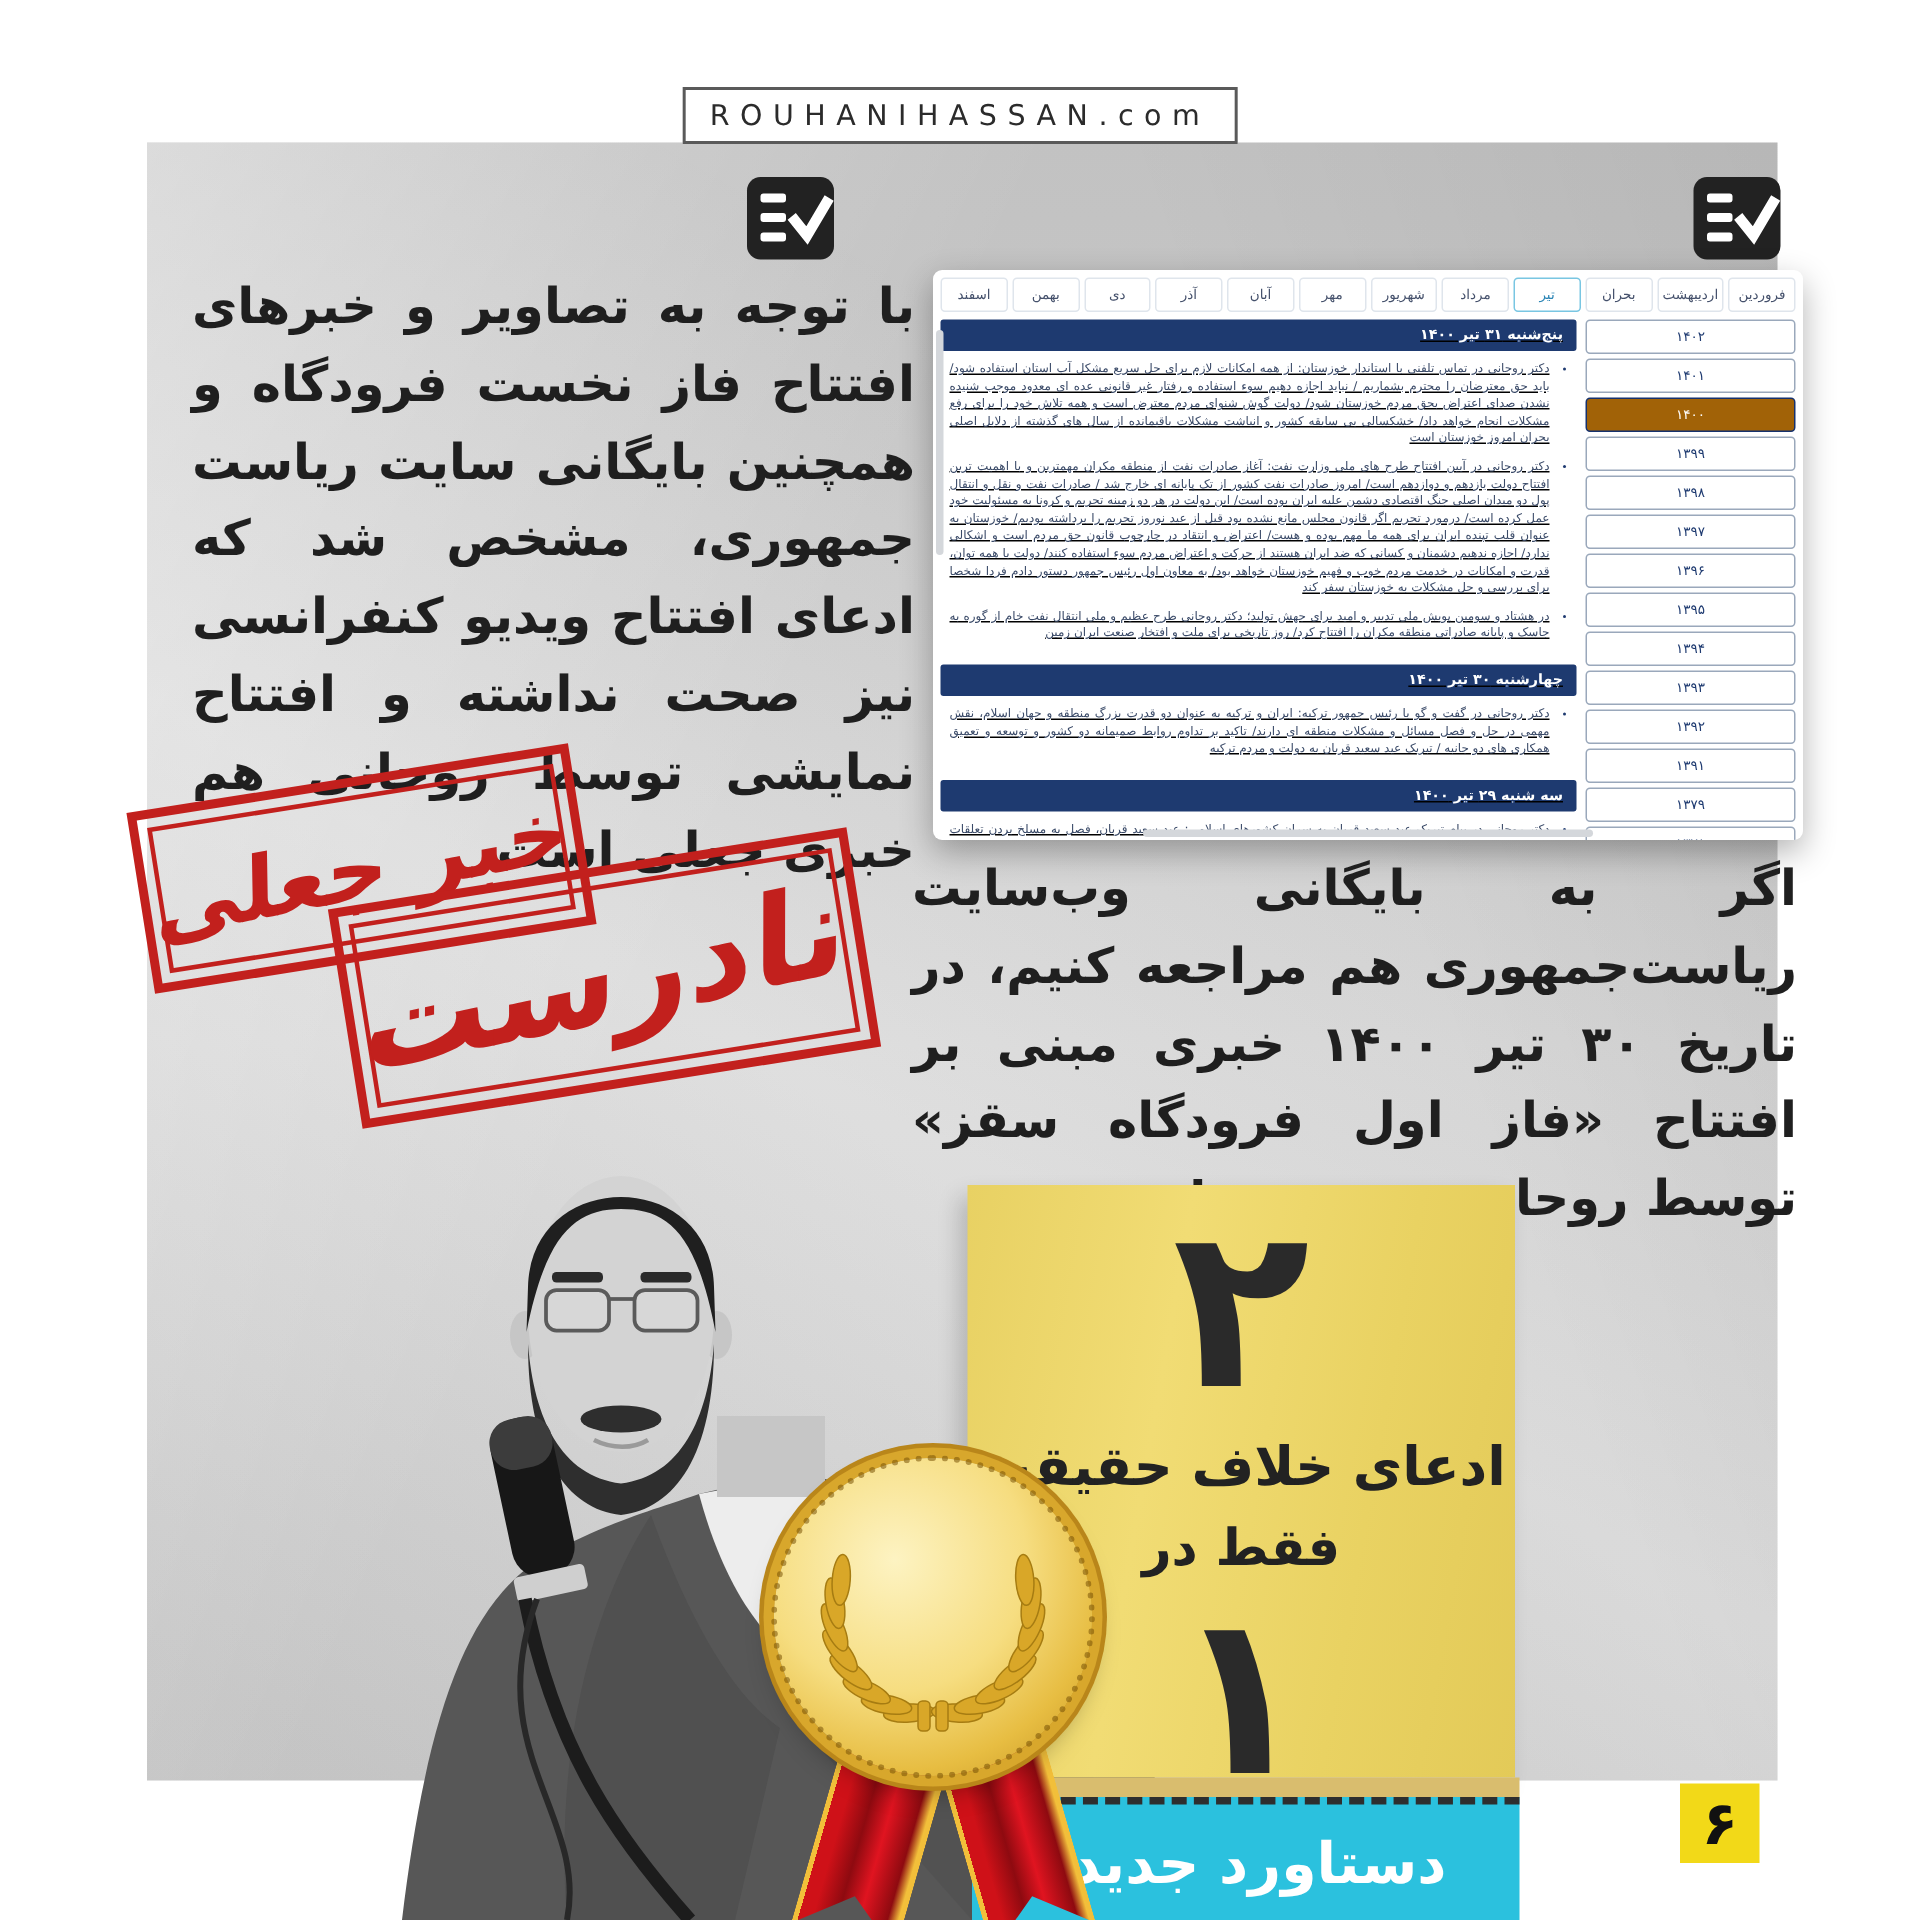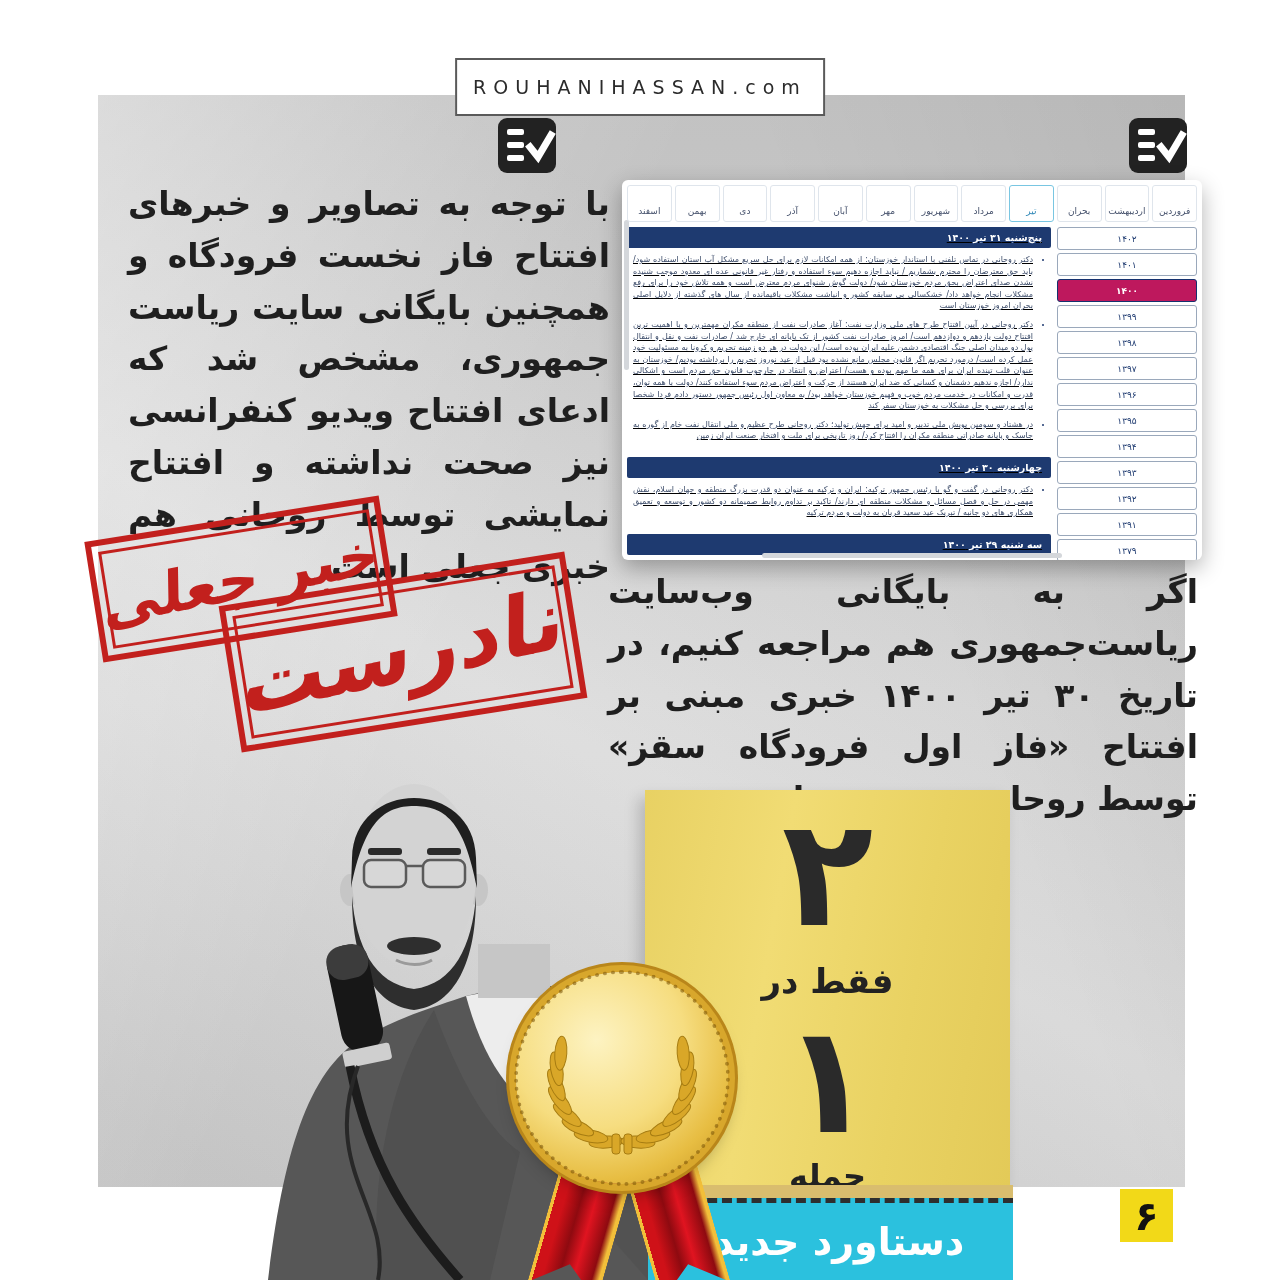--- a/index.html
+++ b/index.html
@@ -3,21 +3,21 @@
 <meta charset="utf-8">
 <style>
   html,body{margin:0;padding:0;}
   body{
     width:1280px;height:1280px;position:relative;background:#ffffff;overflow:hidden;
     font-family:"DejaVu Sans","Liberation Sans",sans-serif;
   }
   
   .site-box{
     position:absolute;top:58px;left:50%;transform:translateX(-50%);
-    border:2px solid #5a5a5a;background:#fff;padding:16px 16px;
+    border:2px solid #5a5a5a;background:#fff;padding:6px 16px;
     font-size:19px;letter-spacing:7px;color:#2b2b2b;white-space:nowrap;
   }
   
   .paper{
     position:absolute;left:98px;top:95px;width:1087px;height:1092px;
     background:
       linear-gradient(115deg,rgba(255,255,255,.35) 0%,rgba(255,255,255,0) 38%),
       linear-gradient(250deg,rgba(0,0,0,.06) 0%,rgba(0,0,0,0) 30%),
       linear-gradient(30deg,rgba(0,0,0,.05) 5%,rgba(255,255,255,.18) 42%,rgba(0,0,0,.05) 75%),
       linear-gradient(180deg,#cccccc,#d8d8d8 55%,#cfcfcf);
@@ -51,30 +51,30 @@
   .stamp-txt{direction:rtl;white-space:nowrap;}
   
   .shot{
     position:absolute;left:622px;top:180px;width:580px;height:380px;
     background:#fff;border-radius:6px;box-shadow:0 8px 22px rgba(0,0,0,.3);
     padding:5px 5px 4px 5px;box-sizing:border-box;direction:rtl;overflow:hidden;
   }
   .tabs{display:flex;gap:3px;margin-bottom:5px;}
   .tab{
     flex:1;border:1px solid #dfe5ec;border-radius:3px;background:#fff;
-    font-size:9px;color:#44506b;text-align:center;padding:20px 0 5px;cursor:pointer;white-space:nowrap;overflow:hidden;
+    font-size:9px;color:#44506b;text-align:center;padding:6px 0 5px;cursor:pointer;white-space:nowrap;overflow:hidden;
   }
   .tab.sel{border-color:#79c6e2;color:#2b85b5;}
   .shot-body{display:flex;gap:6px;}
   .years{width:140px;flex:none;display:flex;flex-direction:column;gap:3px;}
   .year{
     border:1px solid #9aa8bb;border-radius:3px;background:#fff;color:#1e3a70;
     font-size:9px;text-align:center;padding:6px 0 5px;cursor:pointer;
   }
-  .year.sel{background:#be185d;border-color:#15316e;color:#fff;font-weight:bold;}
+  .year.sel{background:#a16207;border-color:#15316e;color:#fff;font-weight:normal;}
   .content{flex:1;min-width:0;text-decoration:underline;}
   .sec-head{
     background:#1e3a70;color:#fff;font-size:9.5px;font-weight:bold;
     padding:5px 9px;border-radius:2px;text-align:right;
   }
   .sec-body{padding:6px 6px 8px 4px;}
   .sec-body ul{margin:0;padding:0 12px 0 2px;}
   .sec-body li{
     font-size:8px;line-height:1.45;color:#3a4a68;text-align:justify;margin-bottom:7px;
   }
@@ -254,20 +254,21 @@
     </div>
   </div>
   <div class="vscroll"></div>
   <div class="hscroll"></div>
 </div>
 
 <div class="fa-par par-bottom">اگر به بایگانی وب‌سایت ریاست‌جمهوری هم مراجعه کنیم، در تاریخ ۳۰ تیر ۱۴۰۰ خبری مبنی بر افتتاح «فاز اول فرودگاه سقز» توسط روحانی نمی‌بینیم!</div>
 
 <div class="note">
   <div class="big-num n2">۲</div>
+  <div class="t1">ادعای خلاف حقیقت</div>
   <div class="t2">فقط در</div>
   <div class="big-num n1">۱</div>
   <div class="t3">جمله</div>
 </div>
 <div class="note-edge"></div>
 <div class="note-footer">
   <span>دستاورد جدید!</span>
 </div>
 
 <div class="ribbon l">

